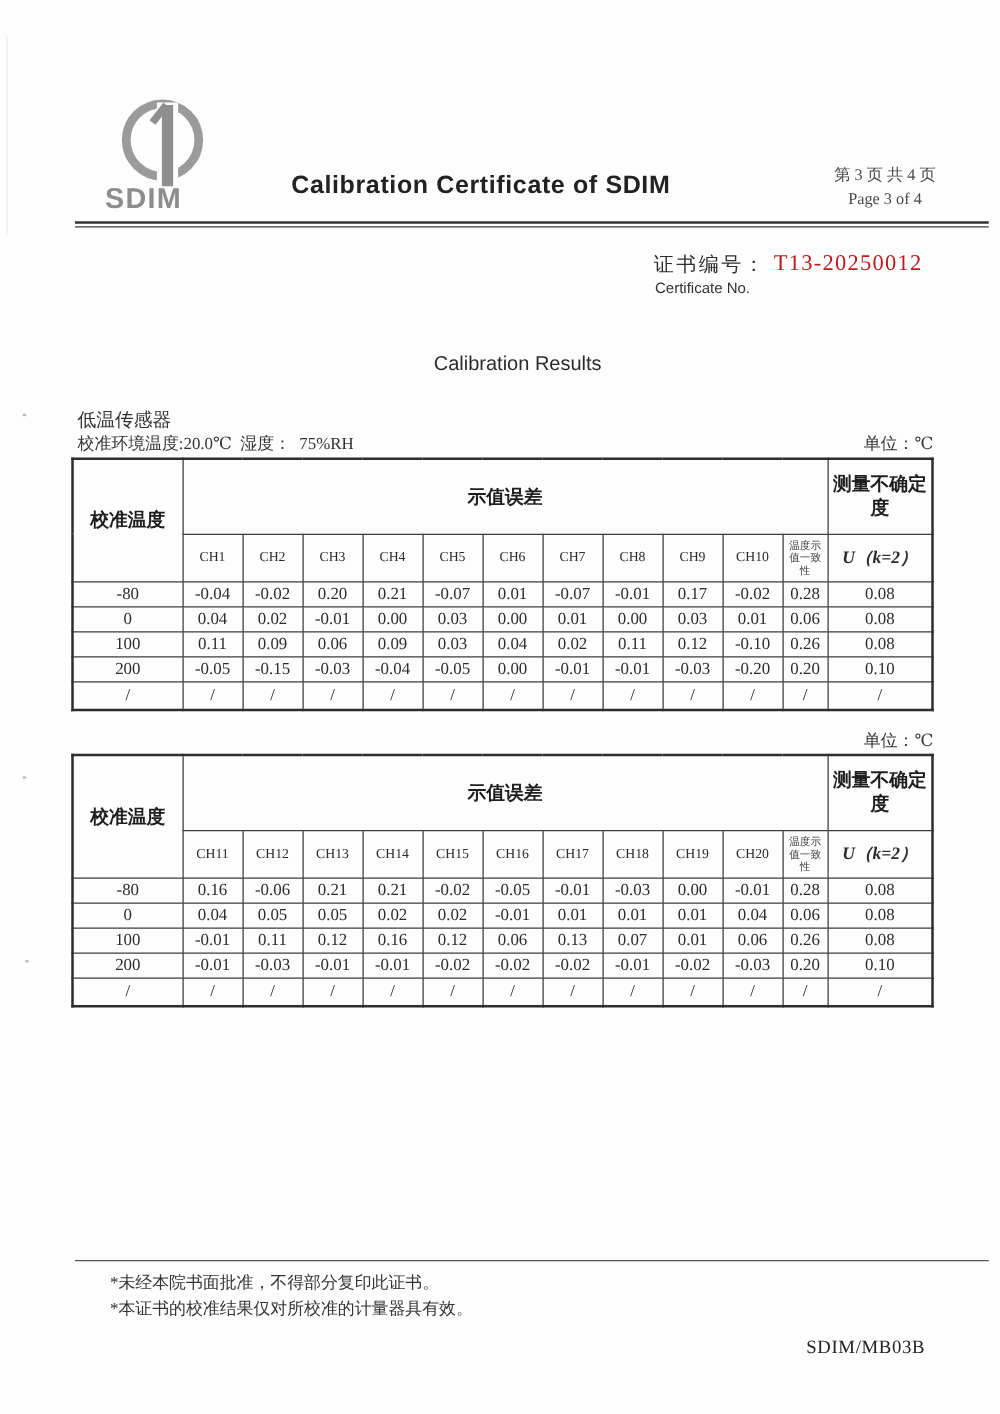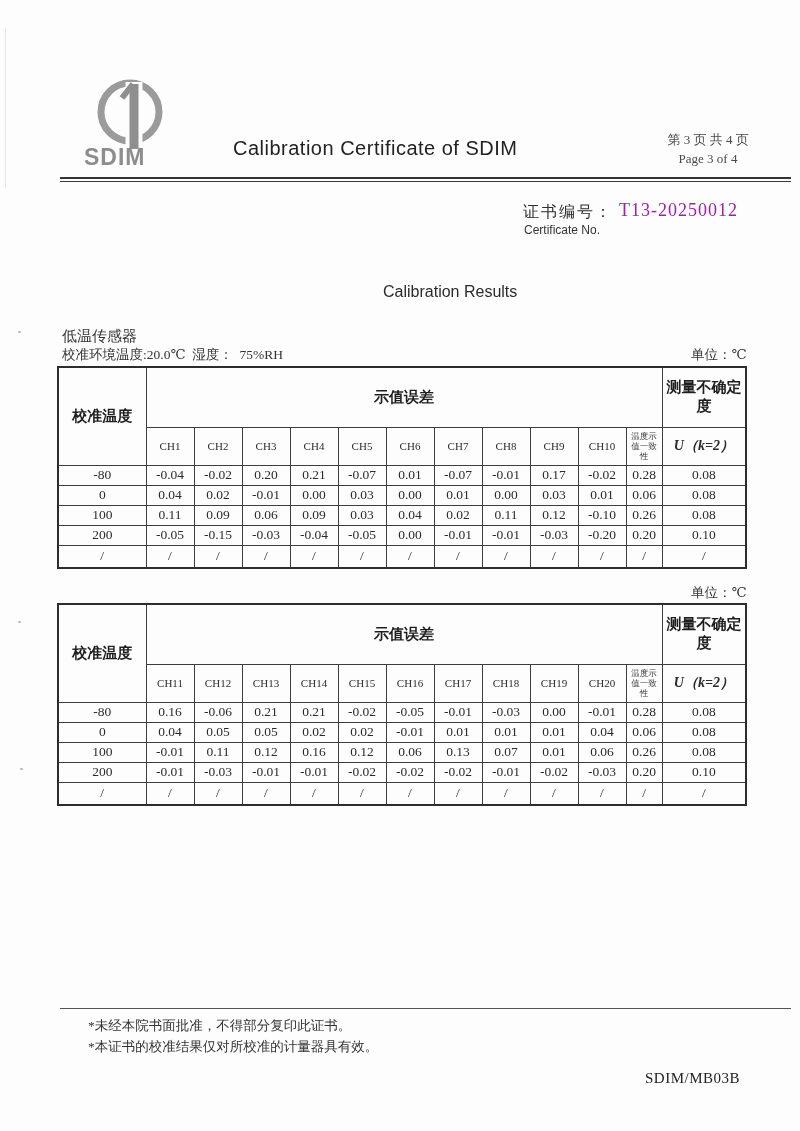--- a/index.html
+++ b/index.html
@@ -22,50 +22,50 @@
   .logo-sdim {
     font-family:"Liberation Sans","DejaVu Sans",sans-serif;
     font-weight:bold; font-size:23px; color:#8d8d8d; letter-spacing:1px;
     margin-top:-14px;
   }
   .title-zh {
     left:206px; top:92px; font-size:30px; font-weight:bold;
     color:#1c1c1c; letter-spacing:1px; white-space:nowrap;
   }
   .title-en {
-    left:233px; top:137px; font-size:20px; font-weight:normal;
+    left:233px; top:137px; font-size:20px; font-weight:bold;
     font-family:"Liberation Sans","DejaVu Sans",sans-serif;
     color:#222; white-space:nowrap; letter-spacing:0.5px;
   }
   .page-info {
     left:648px; top:131px; width:120px; text-align:center;
     font-size:13px; color:#4a4a4a; line-height:1.45;
   }
   .double-rule {
     left:60px; top:177px; width:731px; height:2px;
     border-top:2px solid #343434; border-bottom:1px solid #3a3a3a;
   }
 
   
   .cert-label-zh { left:523px; top:202px; font-size:16px; color:#2e2e2e; letter-spacing:2px; }
-  .cert-number  { left:619px; top:200px; font-size:18px; color:#a21caf; letter-spacing:1px; }
+  .cert-number  { left:619px; top:200px; font-size:18px; color:#b91c1c; letter-spacing:1px; }
   .cert-label-en {
     left:524px; top:223px; font-size:12px; color:#333;
     font-family:"Liberation Sans","DejaVu Sans",sans-serif;
   }
 
   
   .heading-zh {
     left:318px; top:238px; font-size:30px; font-weight:bold;
     font-family:"Liberation Sans","DejaVu Sans",sans-serif;
     color:#1b1b1b; letter-spacing:26px; white-space:nowrap;
   }
   .heading-en {
     left:347px; top:283px; font-size:16px; color:#2a2a2a;
-    font-family:"Liberation Sans","DejaVu Sans",sans-serif; white-space:nowrap;margin-left:36px;
+    font-family:"Liberation Sans","DejaVu Sans",sans-serif; white-space:nowrap;
   }
 
   
   .device-line { left:62px; top:327px; font-size:15px; color:#333; }
   .env-line    { left:62px; top:346px; font-size:13.5px; color:#333; white-space:pre; }
   .unit-label-1 { left:691px; top:346px; font-size:13.5px; color:#333; }
   .unit-label-2 { left:691px; top:584px; font-size:13.5px; color:#333; }
 
   
   .cal-table {

